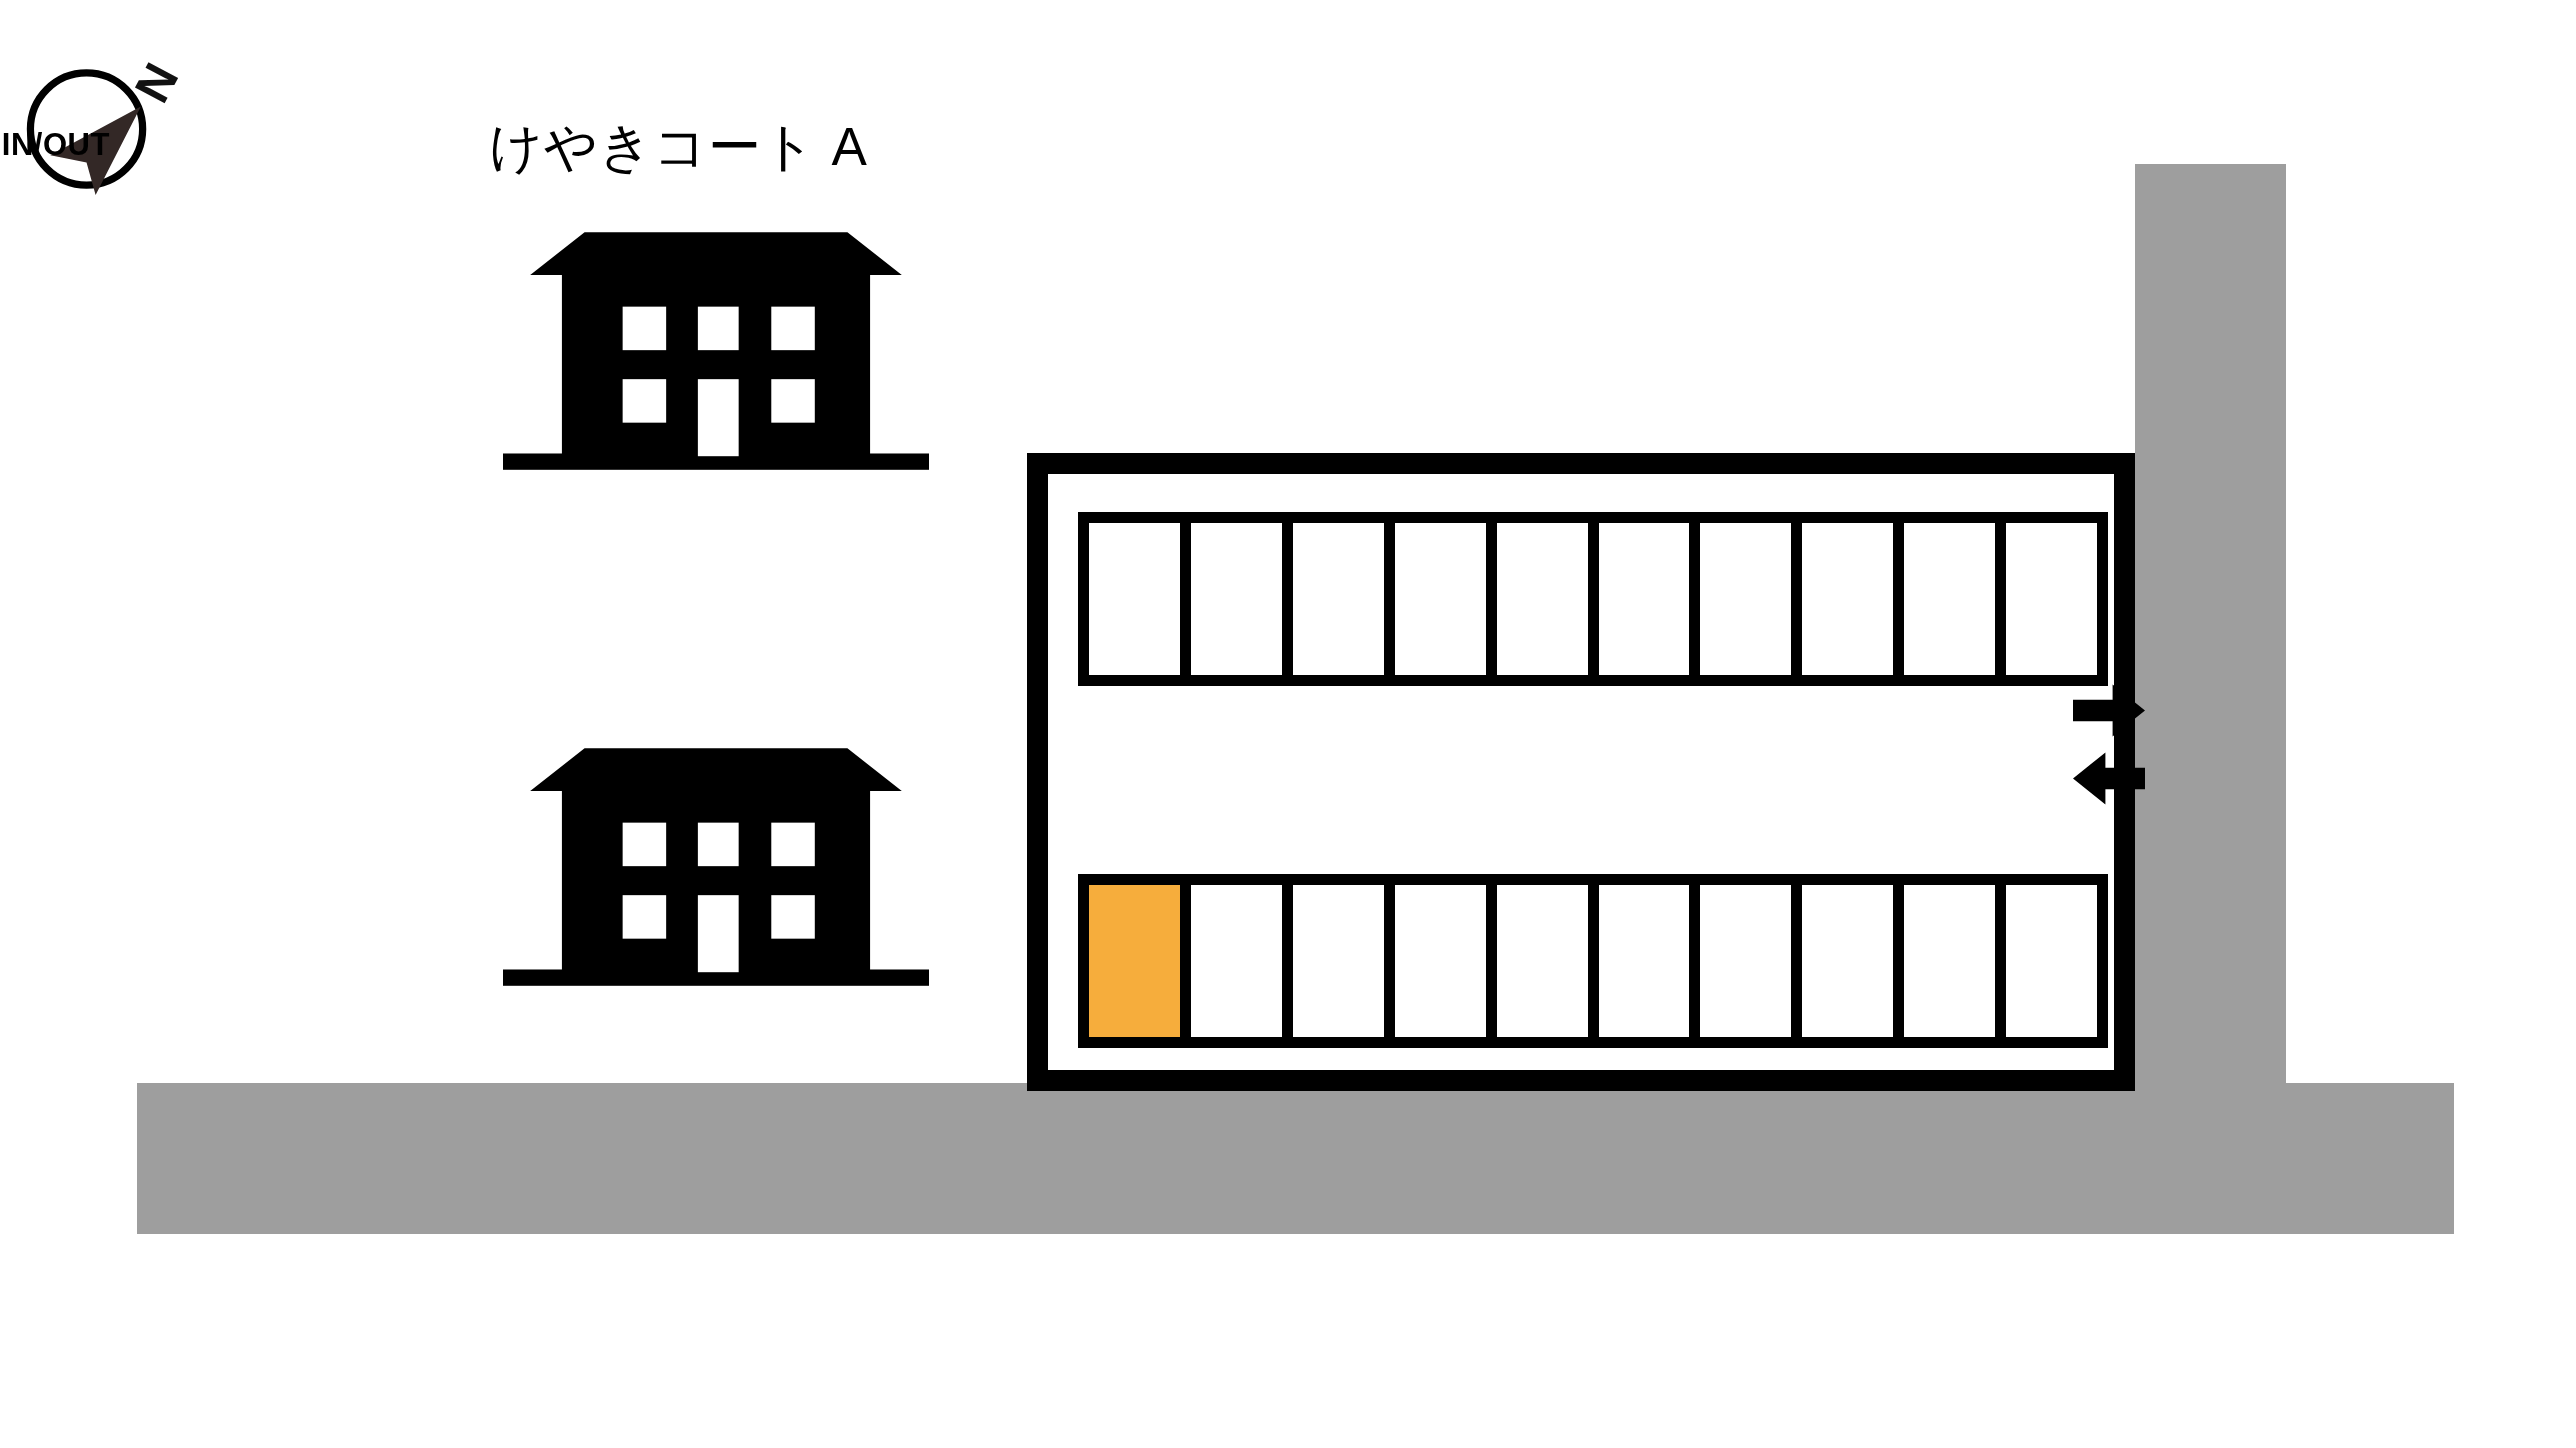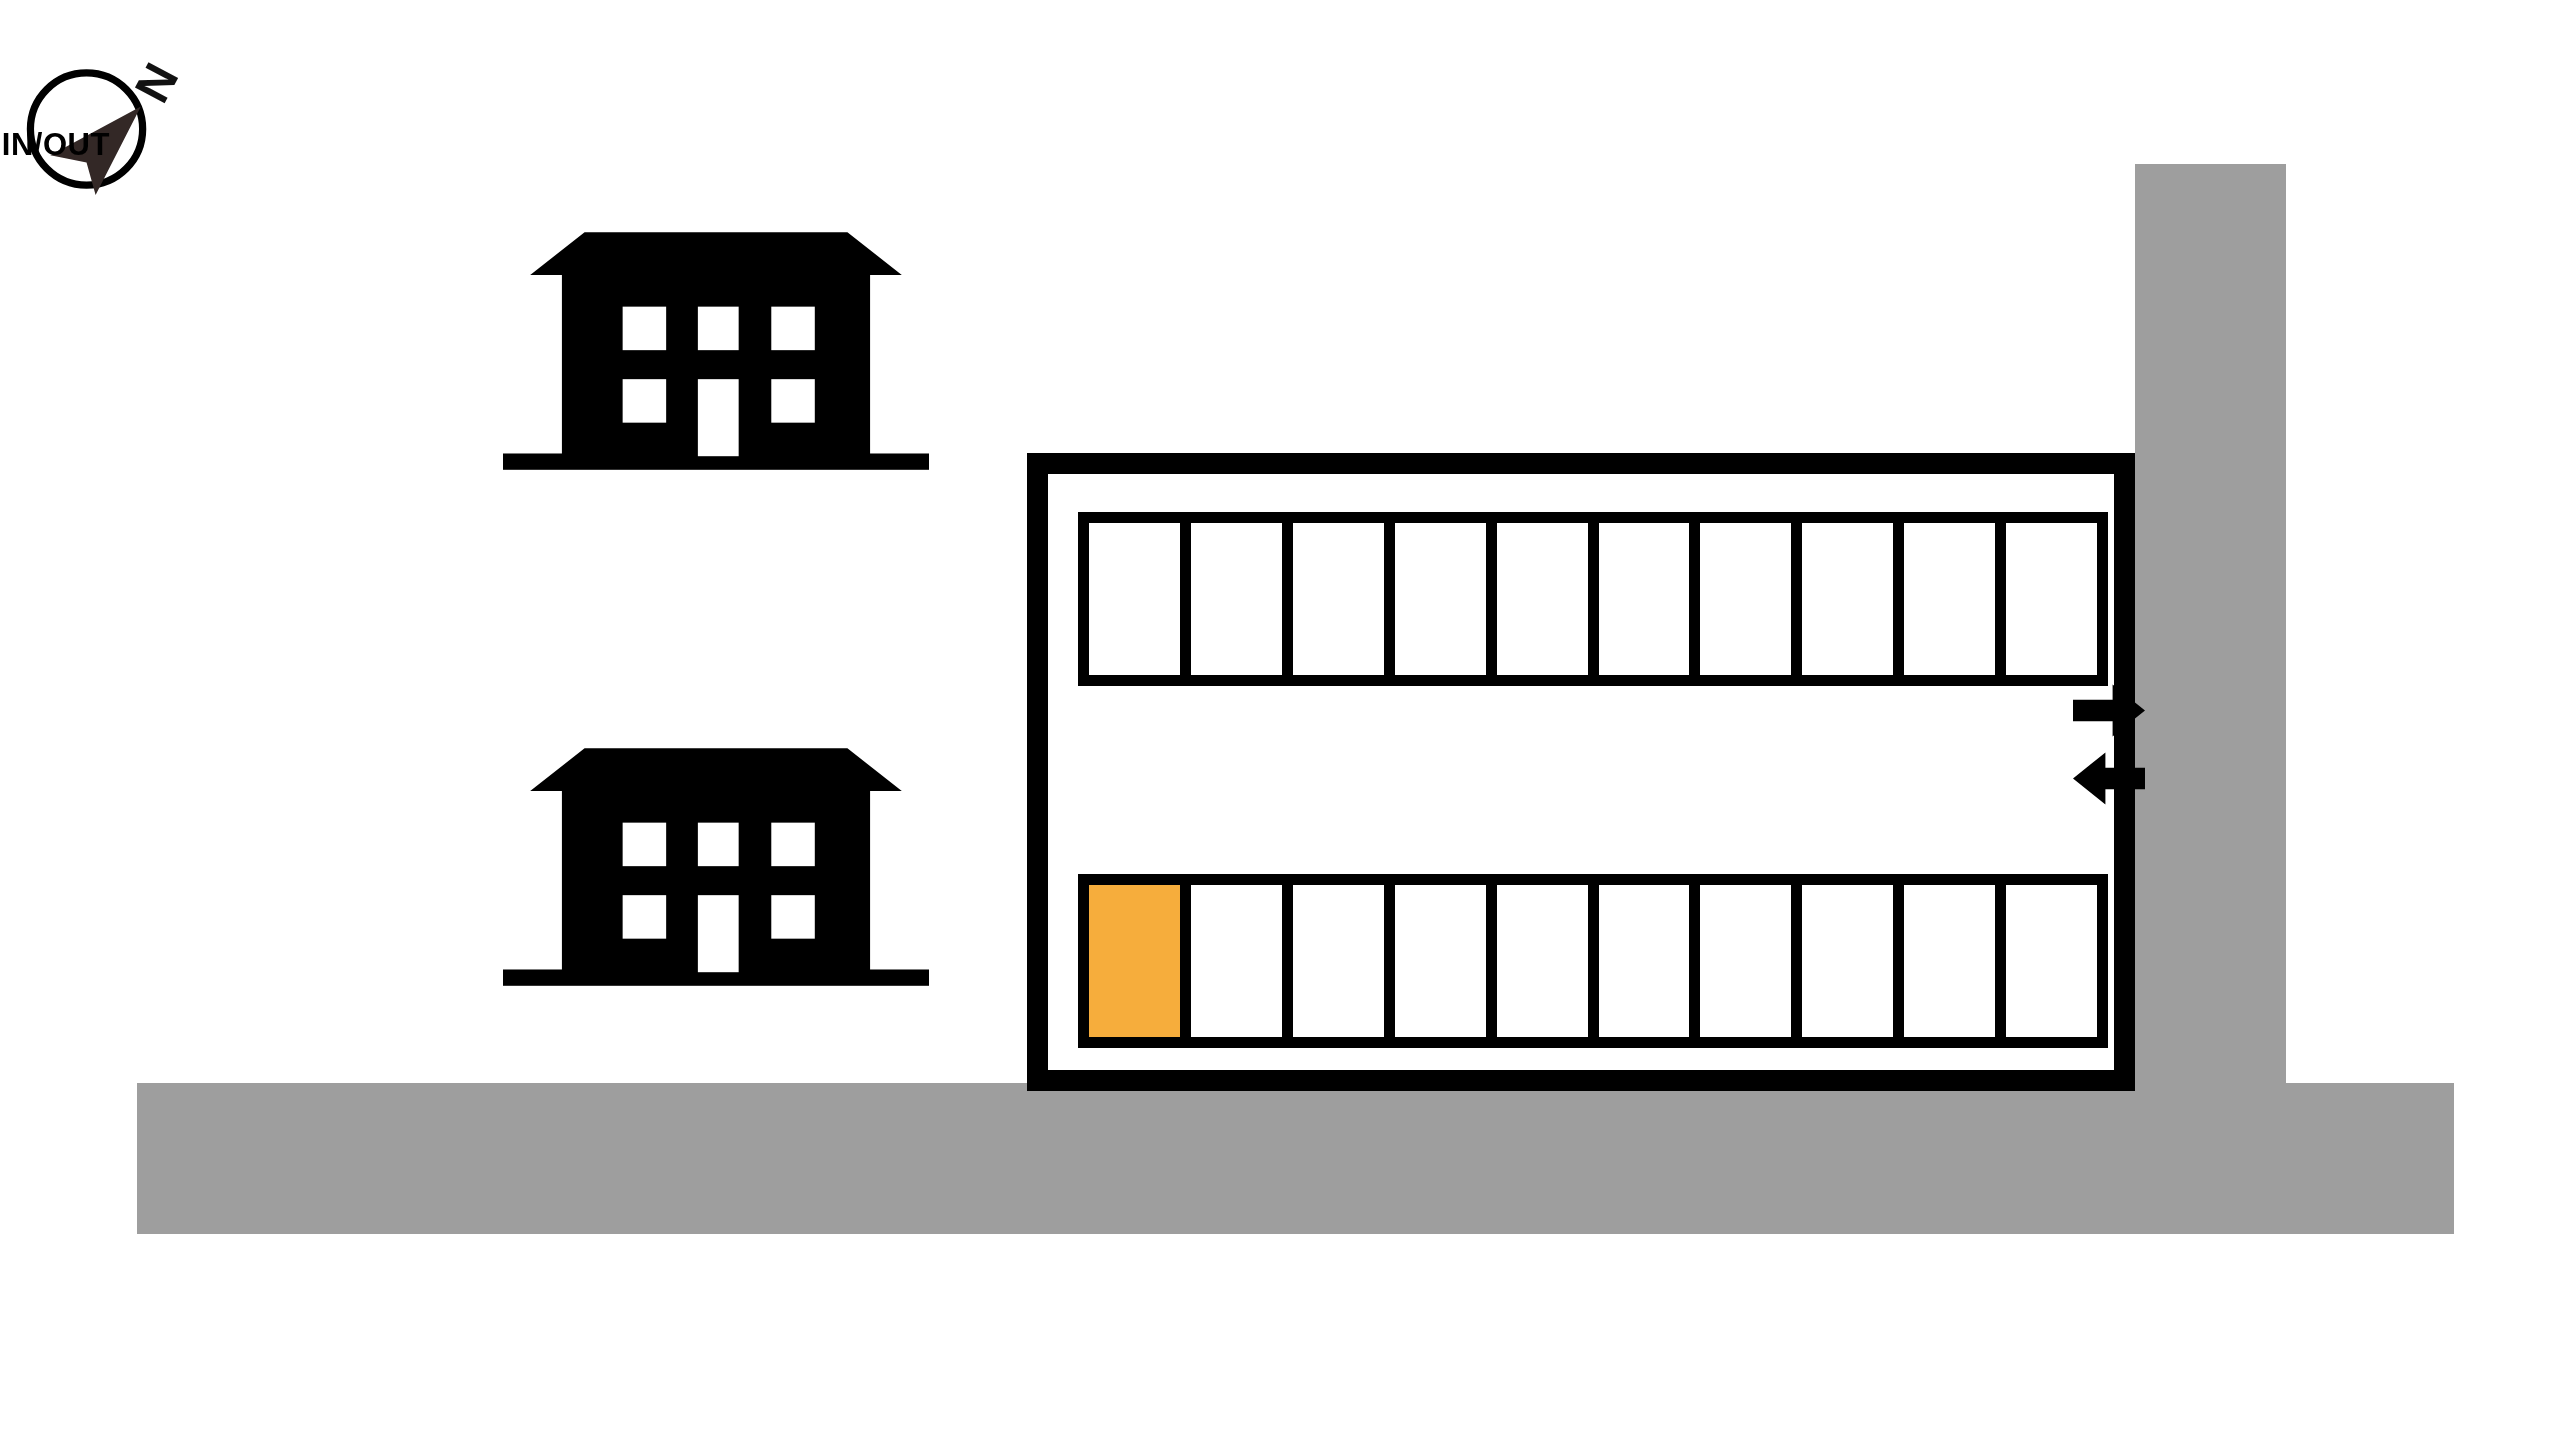--- a/index.html
+++ b/index.html
@@ -70,20 +70,21 @@
   <div id="compass">
     <svg width="181" height="172" viewBox="0 0 200 190" xmlns="http://www.w3.org/2000/svg">
       <circle cx="68" cy="95" r="62" fill="none" stroke="#000" stroke-width="8"></circle>
       <path d="M128 70 L28 124 L68 132 L78 168 Z" fill="#332826"></path>
       <g transform="translate(138,18) rotate(118)">
         <text x="0" y="0" font-family="Liberation Sans, sans-serif" font-size="54" font-weight="700" fill="#111">N</text>
       </g>
     </svg>
   </div>
 
+  <div class="bld-label" id="label-court-a">けやきコート A</div>
   <div class="bld-icon" id="building-a">
     <svg width="426" height="263" viewBox="0 0 470 290" xmlns="http://www.w3.org/2000/svg">
       <path d="M30 55 L90 8 L380 8 L440 55 L405 55 L405 255 L65 255 L65 55 Z" fill="#000"></path>
       <rect x="0" y="252" width="470" height="18" fill="#000"></rect>
       <rect x="132" y="90" width="48" height="48" fill="#fff"></rect>
       <rect x="215" y="90" width="45" height="48" fill="#fff"></rect>
       <rect x="296" y="90" width="48" height="48" fill="#fff"></rect>
       <rect x="132" y="170" width="48" height="48" fill="#fff"></rect>
       <rect x="215" y="170" width="45" height="85" fill="#fff"></rect>
       <rect x="296" y="170" width="48" height="48" fill="#fff"></rect>

